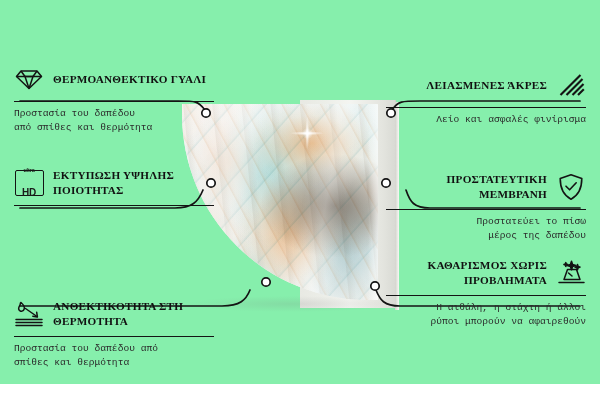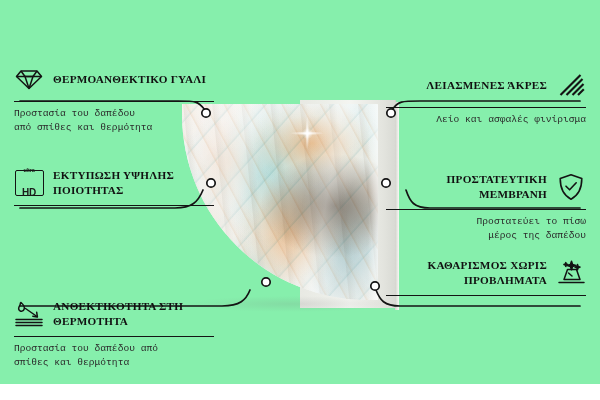--- a/index.html
+++ b/index.html
@@ -396,15 +396,17 @@
           <path d="M12.5,14 L16,17"></path>
           <path d="M15.5,2.2 L16.6,5.4 L19.8,6.5 L16.6,7.6 L15.5,10.8 L14.4,7.6 L11.2,6.5 L14.4,5.4 Z" fill="#131313"></path>
           <path d="M21.5,5.5 L22.2,7.4 L24.1,8.1 L22.2,8.8 L21.5,10.7 L20.8,8.8 L18.9,8.1 L20.8,7.4 Z" fill="#131313"></path>
           <path d="M9.8,3.6 L10.3,5 L11.7,5.5 L10.3,6 L9.8,7.4 L9.3,6 L7.9,5.5 L9.3,5 Z" fill="#131313"></path>
         </svg>
       </span>
       <span class="feat-title">ΚΑΘΑΡΙΣΜΟΣ ΧΩΡΙΣ
 ΠΡΟΒΛΗΜΑΤΑ</span>
     </div>
     <div class="feat-rule"></div>
+    <div class="feat-desc">Η αιθάλη, η στάχτη ή άλλοι
+ρύποι μπορούν να αφαιρεθούν</div>
   </div>
 
 </div>
 
 </body></html>

